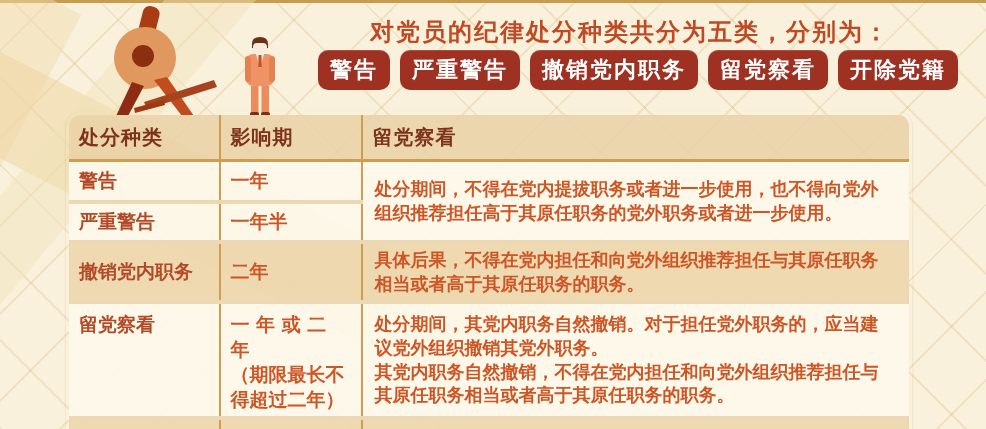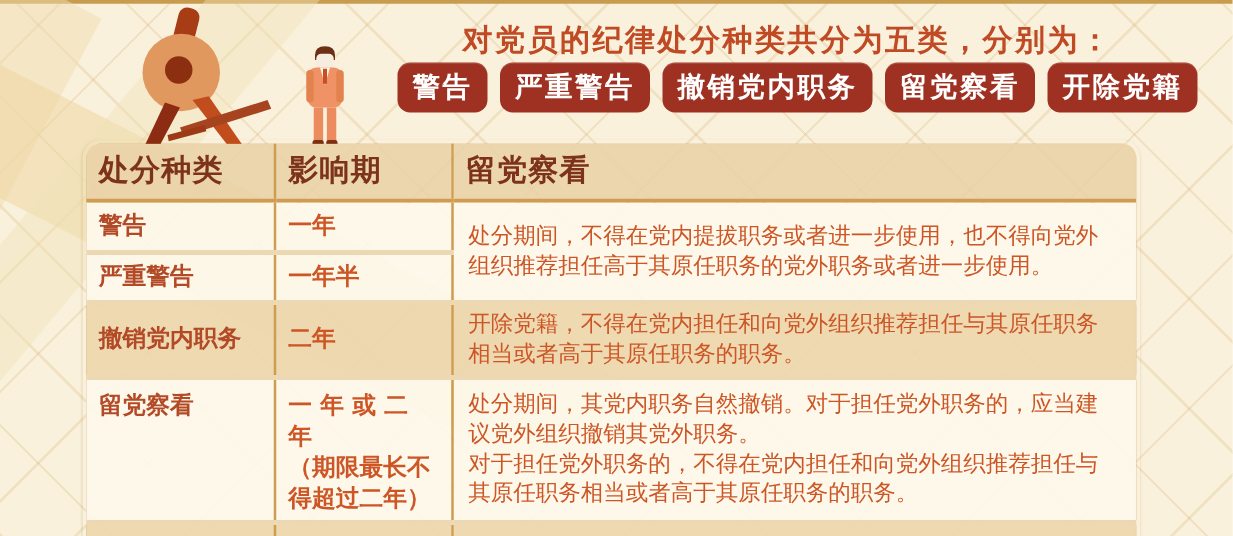--- a/index.html
+++ b/index.html
@@ -40,29 +40,29 @@
     box-shadow:inset 0 0 0 2px #f8edd6, 0 1px 2px rgba(140,90,30,0.25);
     overflow:hidden;
   }
   .penalty-table td{
     border-left:2px solid #cf9d52;border-top:4px solid #ecd9b4;
     padding:4px 10px;vertical-align:middle;line-height:1.32;
     overflow:hidden;
   }
   .penalty-table td:first-child{border-left:none;}
   tr.hdr td{
-    background:rgba(233,209,167,0.88);color:#7d331b;font-weight:700;font-size:24px;
+    background:rgba(233,209,167,0.88);color:#7d331b;font-weight:700;font-size:20px;
     border-top:none;height:36px;letter-spacing:1px;
   }
   tr.body-first td{border-top:3px solid #cf9d52;}
   tr.light td{background:rgba(253,248,235,0.94);}
   tr.dark td{background:rgba(237,215,174,0.94);}
   td.c-type{color:#b34a27;font-weight:700;font-size:19px;}
   td.c-period{color:#cd5626;font-weight:700;font-size:19px;white-space:pre-line;}
-  td.c-conseq{color:#cd5626;font-weight:400;font-size:18px;padding-left:12px;padding-right:14px;}
+  td.c-conseq{color:#cd5626;font-weight:700;font-size:18px;padding-left:12px;padding-right:14px;}
   tr.r1 td{height:30px;}
   tr.r2 td{height:28px;}
   tr.r3 td{height:44px;}
   tr.r4 td{height:96px;vertical-align:middle;}
   tr.r4 td.c-period{vertical-align:top;padding-top:8px;text-align:left;margin-left:36px;}
   tr.r5 td{height:50px;}
 </style>
 </head>
 <body>
 
@@ -123,30 +123,30 @@
         <td class="c-period">一年</td>
         <td class="c-conseq" rowspan="2">处分期间，不得在党内提拔职务或者进一步使用，也不得向党外组织推荐担任高于其原任职务的党外职务或者进一步使用。</td>
       </tr>
       <tr class="light r2">
         <td class="c-type">严重警告</td>
         <td class="c-period">一年半</td>
       </tr>
       <tr class="dark r3">
         <td class="c-type">撤销党内职务</td>
         <td class="c-period">二年</td>
-        <td class="c-conseq">开除党籍，不得在党内担任和向党外组织推荐担任与其原任职务相当或者高于其原任职务的职务。</td>
+        <td class="c-conseq">具体后果，不得在党内担任和向党外组织推荐担任与其原任职务相当或者高于其原任职务的职务。</td>
       </tr>
       <tr class="light r4">
         <td class="c-type" style="vertical-align:top;padding-top:8px;">留党察看</td>
         <td class="c-period">一 年 或 二 年
 （期限最长不
 得超过二年）</td>
         <td class="c-conseq">
           <div>处分期间，其党内职务自然撤销。对于担任党外职务的，应当建议党外组织撤销其党外职务。</div>
-          <div>对于担任党外职务的，不得在党内担任和向党外组织推荐担任与其原任职务相当或者高于其原任职务的职务。</div>
+          <div>其党内职务自然撤销，不得在党内担任和向党外组织推荐担任与其原任职务相当或者高于其原任职务的职务。</div>
         </td>
       </tr>
       <tr class="dark r5">
         <td class="c-type" style="vertical-align:top;padding-top:8px;">开除党籍</td>
         <td class="c-period" style="vertical-align:top;padding-top:8px;">受到处分后五年</td>
         <td class="c-conseq" style="vertical-align:top;padding-top:8px;">不得重新入党，也不得推荐担任与其原任职务相当或者高于其原任职务的党外职务。</td>
       </tr>
     </tbody>
   </table>
 </div>

